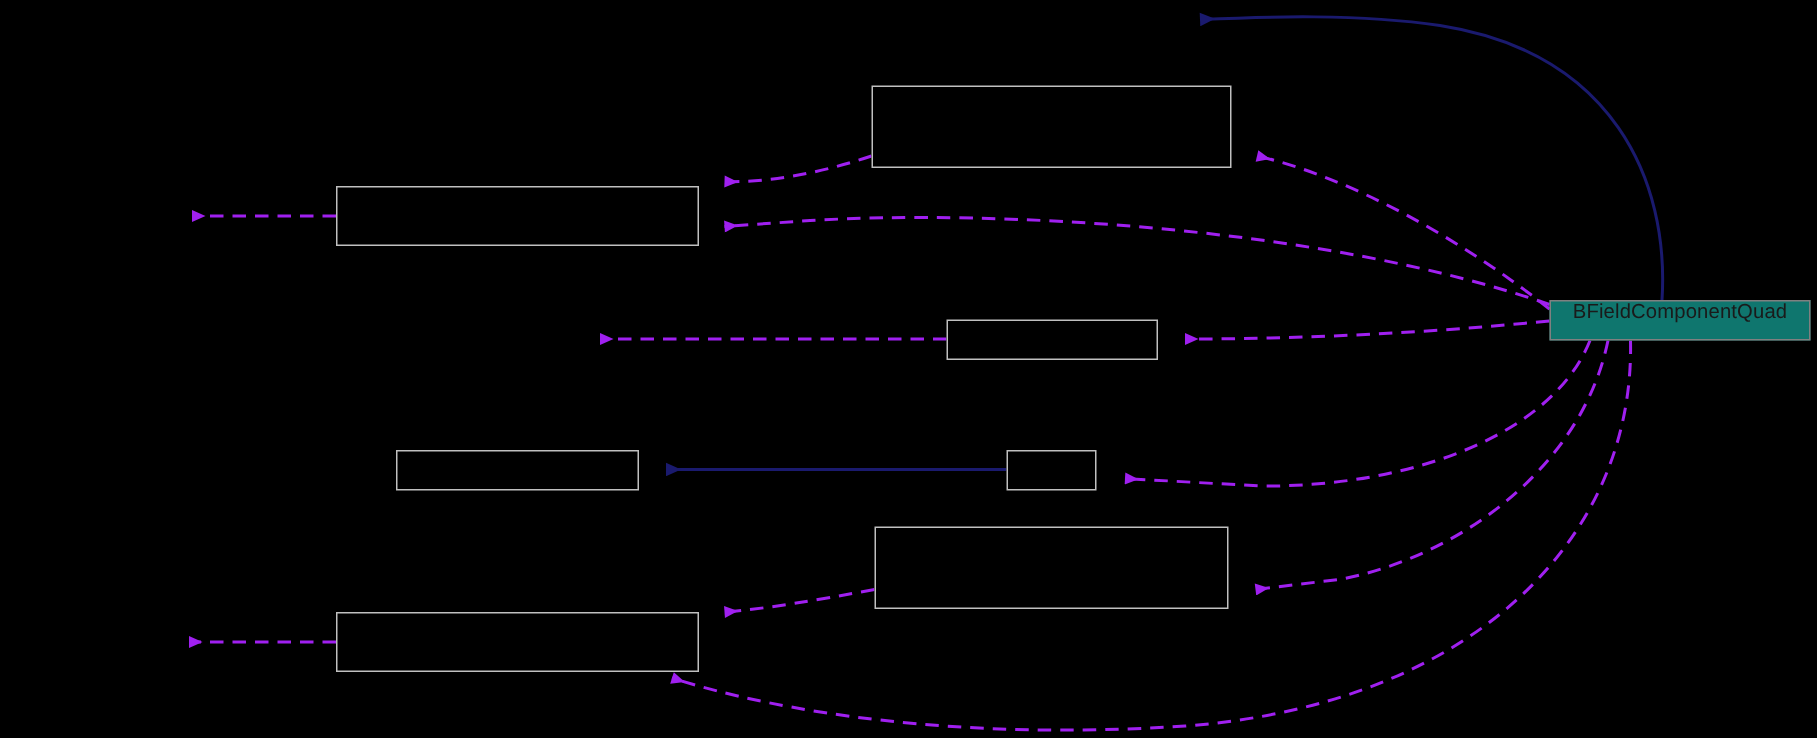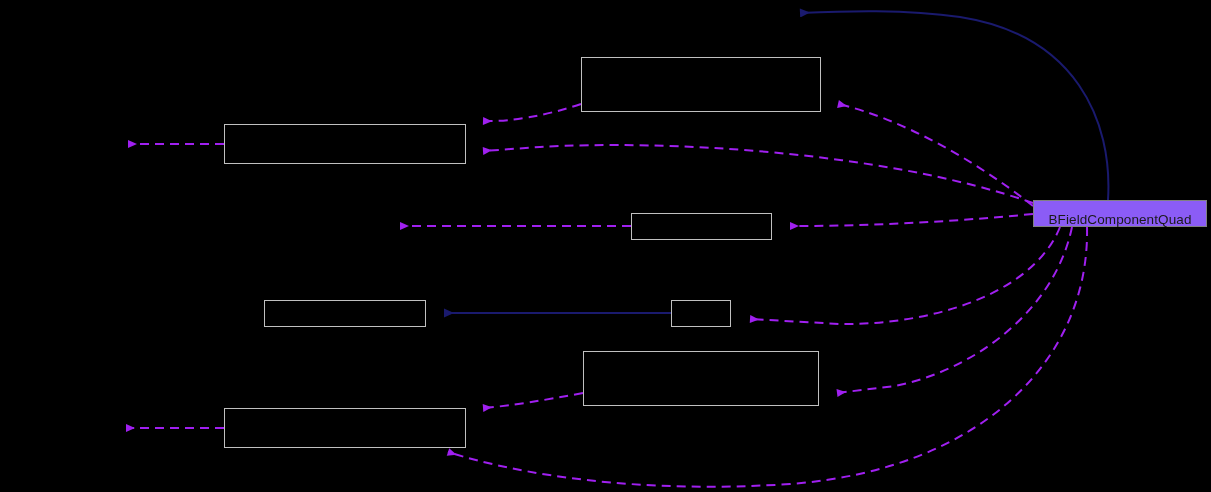--- a/index.html
+++ b/index.html
@@ -26,25 +26,25 @@
     width: 1211px;
     height: 492px;
   }
   .gnode {
     position: absolute;
     box-sizing: border-box;
     border: 1px solid #c0c0c0;
     background: #000000;
   }
   .gnode.highlight {
-    background: #8b5cf6;
+    background: #0f766e;
     border: 1px solid #808080;
     color: #1a1a1a;
     display: flex;
-    align-items: flex-end;
+    align-items: flex-start;
     justify-content: center;
     font-size: 13.5px;
     letter-spacing: 0.1px;
     white-space: nowrap;
   }
   .node-label {
     display: block;
     line-height: 1;
   }
 </style>

